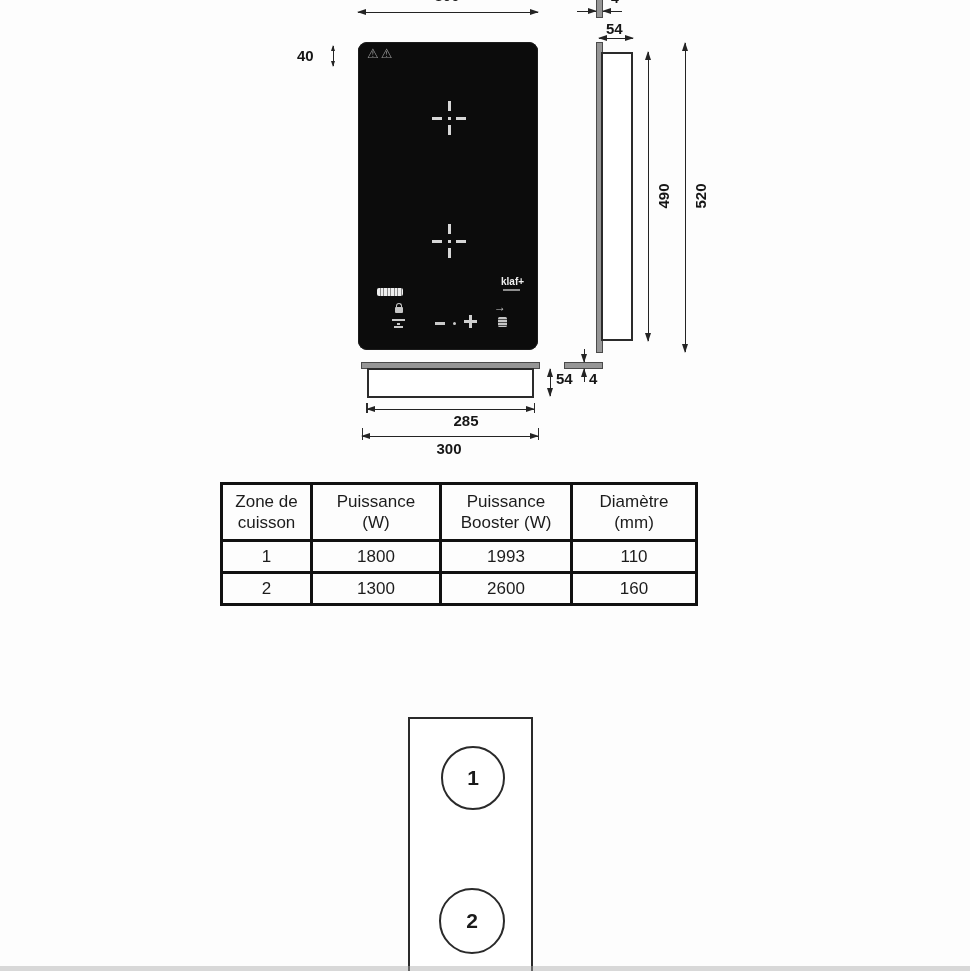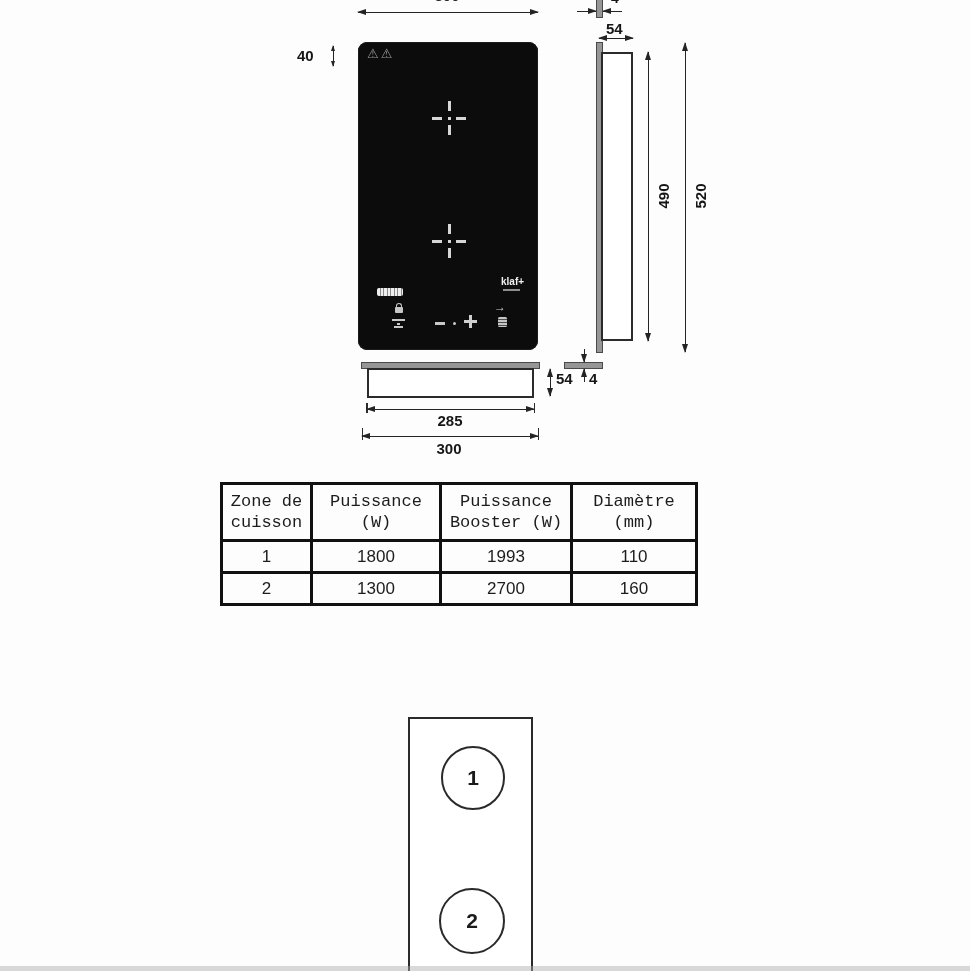--- a/index.html
+++ b/index.html
@@ -63,21 +63,21 @@
   .plus i{position:absolute;background:#cfcfcf;}
   .plus .ph{left:0;top:5.2px;width:13px;height:2.6px;}
   .plus .pv{left:5.2px;top:0;width:2.6px;height:13px;}
   .arrowglyph{color:#cdcdcd;font-size:12px;line-height:1;}
   .powerico{width:9px;height:10px;border-radius:1.5px;
     background:repeating-linear-gradient(180deg,#c6c6c6 0 2px,#4d4d4d 2px 3px);}
   
   #spec{position:absolute;left:220px;top:482px;border-collapse:collapse;table-layout:fixed;width:475px;}
   #spec th,#spec td{border:3px solid #111;color:#1c1c1c;text-align:center;vertical-align:middle;
     font-family:"Liberation Sans",sans-serif;padding:0 2px;}
-  #spec th{height:54px;font-size:17px;font-weight:normal;line-height:1.25;white-space:pre-line;font-family:Liberation Mono, monospace;}
+  #spec th{height:54px;font-size:17px;font-weight:normal;line-height:1.25;white-space:pre-line;}
   #spec td{height:29px;font-size:17px;}
   
   #schem{position:absolute;left:408px;top:717px;width:125px;height:260px;
     border:2px solid #2a2a2a;background:#fff;box-sizing:border-box;}
   .zone-circle{position:absolute;width:64px;height:64px;border:2px solid #2a2a2a;border-radius:50%;
     box-sizing:border-box;display:flex;align-items:center;justify-content:center;
     font-size:21px;font-weight:bold;color:#1a1a1a;background:#fff;}
   #bottomband{position:absolute;left:0;top:966px;width:970px;height:5px;background:rgba(170,170,170,.45);}
 </style>
 </head>
@@ -146,21 +146,21 @@
   <div class="dim rot" style="left:664px;top:196px;">490</div>
   <div class="varrow" style="left:685px;top:43px;height:309px;"></div>
   <div class="dim rot" style="left:701px;top:196px;">520</div>
 
   <div class="glassbar" style="left:362px;top:363px;width:176.5px;height:4.5px;"></div>
   <div class="body-rect" style="left:366.5px;top:367.5px;width:167px;height:30px;"></div>
 
   <div class="tick" style="left:366px;top:403px;height:10px;"></div>
   <div class="tick" style="left:533.5px;top:403px;height:10px;"></div>
   <div class="harrow" style="left:367px;top:409px;width:167px;"></div>
-  <div class="dim center" style="left:450px;top:413px;">285</div>
+  <div class="dim center" style="left:466px;top:413px;">285</div>
 
   <div class="tick" style="left:361.5px;top:428px;height:12px;"></div>
   <div class="tick" style="left:537.5px;top:428px;height:12px;"></div>
   <div class="harrow" style="left:362px;top:436px;width:176px;"></div>
   <div class="dim center" style="left:449px;top:441px;">300</div>
 
   <div class="varrow" style="left:550px;top:369px;height:27px;"></div>
   <div class="dim" style="left:556px;top:371px;">54</div>
   <div class="glassbar" style="left:565px;top:363px;width:37px;height:4.5px;"></div>
   <div class="varrow nohead-top" style="left:584px;top:349px;height:13px;"></div>
@@ -187,21 +187,21 @@
     </tr>
     <tr>
       <td>1</td>
       <td>1800</td>
       <td>1993</td>
       <td>110</td>
     </tr>
     <tr>
       <td>2</td>
       <td>1300</td>
-      <td>2700</td>
+      <td>2600</td>
       <td>160</td>
     </tr>
   </tbody>
     </table>
 
   <div id="schem">
     <div class="zone-circle" style="left:31px;top:27px;">
       <span>1</span>
     </div>
     <div class="zone-circle" style="left:29px;top:169px;width:66px;height:66px;">

